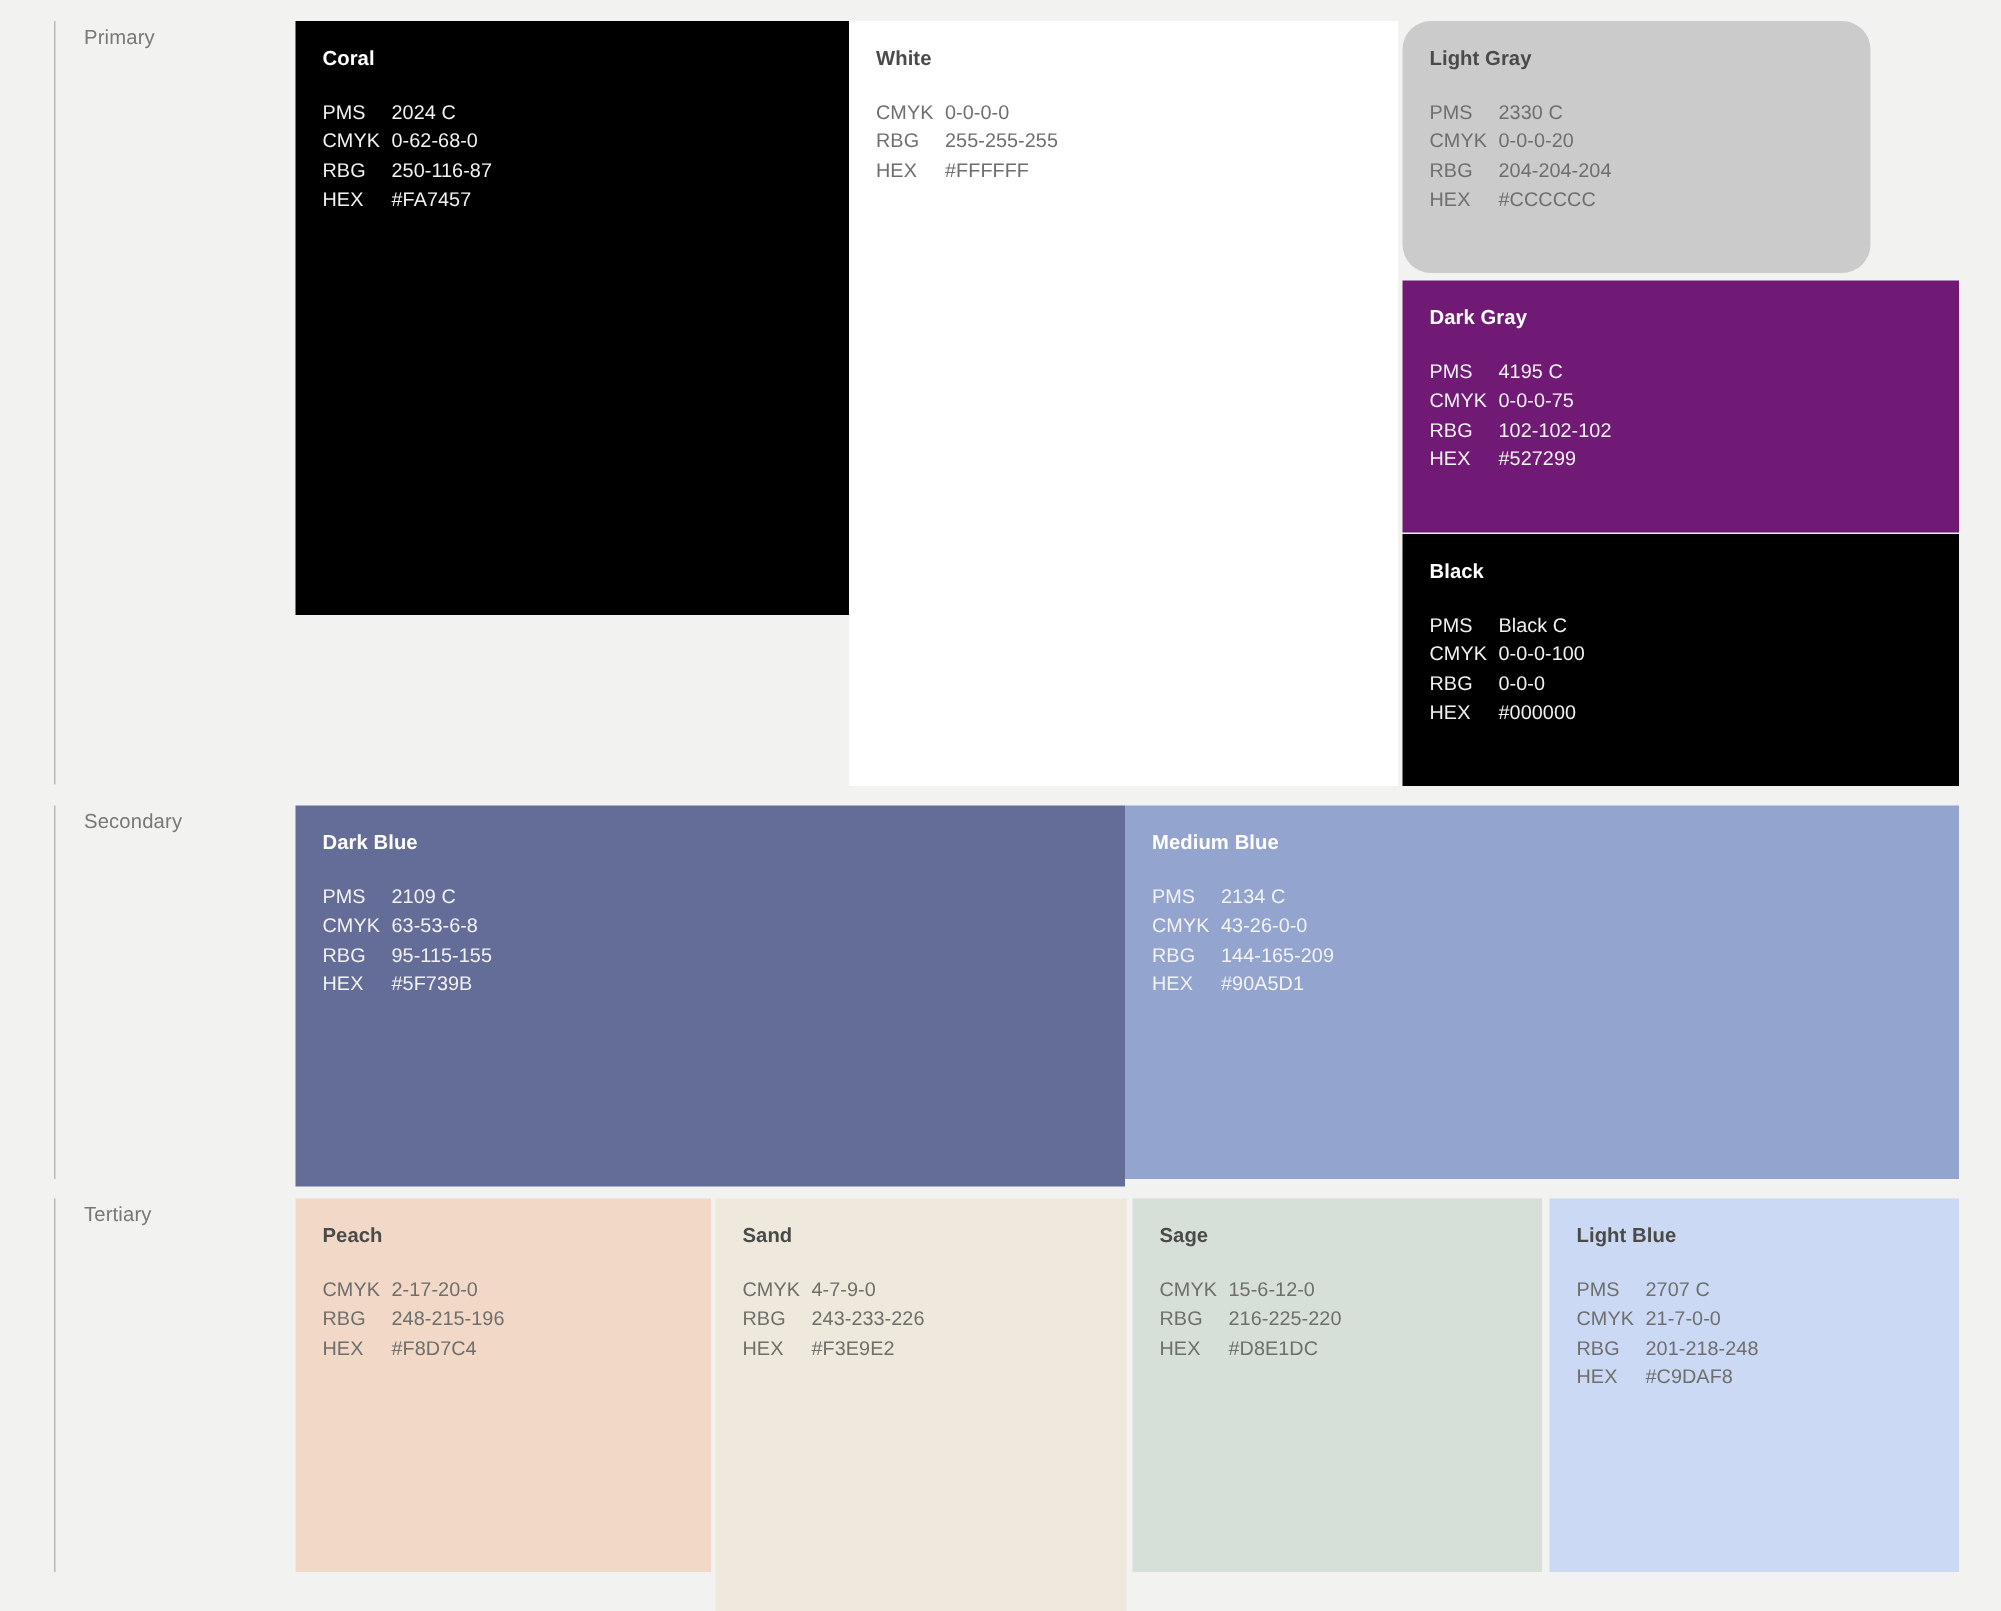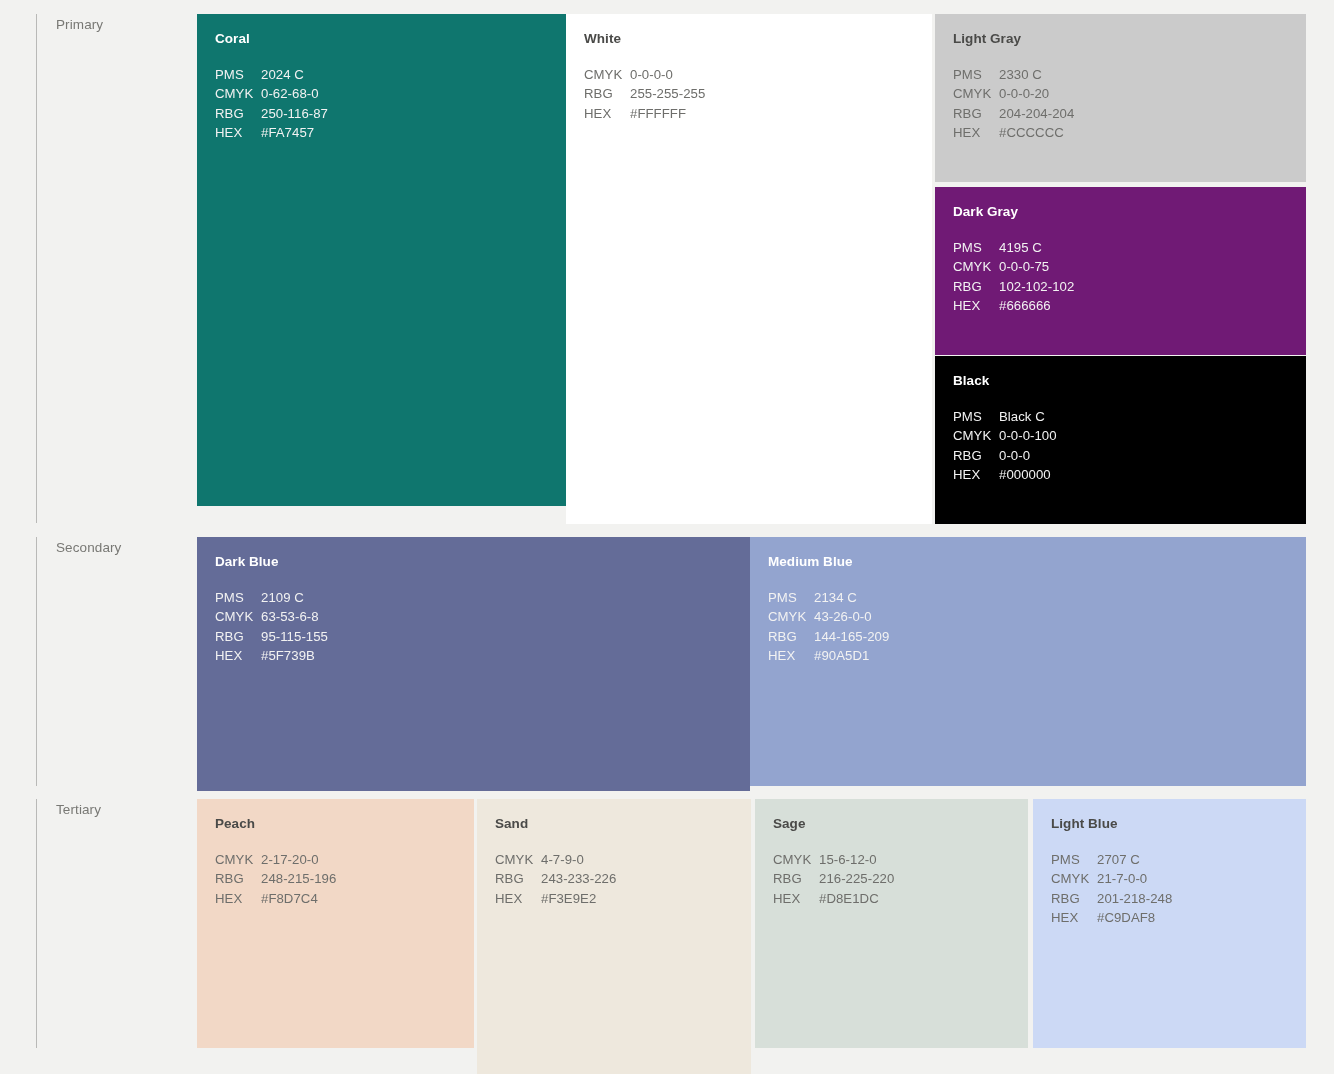--- a/index.html
+++ b/index.html
@@ -73,21 +73,21 @@
   .t-light .swatch-name { color: #ffffff; }
   .t-light .spec-row    { color: #f2f2f2; }
 </style>
 </head>
 <body>
 
 <div class="page">
   <div id="sections-root">
       <div class="section-rule" style="top: 14px; height: 509px;"></div>
       <div class="section-label" style="top: 17px;">Primary</div>
-      <div class="swatch t-light" style="left: 197px; top: 14px; width: 369px; height: 492px; background: #0f766e;">
+      <div class="swatch t-light" style="left: 197px; top: 14px; width: 369px; height: 396px; background: #000000;">
         <div class="swatch-name">Coral</div>
         <div class="specs">
           <div class="spec-row">
             <span class="spec-key">PMS</span>
             <span class="spec-val">2024 C</span>
           </div>
           <div class="spec-row">
             <span class="spec-key">CMYK</span>
             <span class="spec-val">0-62-68-0</span>
           </div>
@@ -111,21 +111,21 @@
           <div class="spec-row">
             <span class="spec-key">RBG</span>
             <span class="spec-val">255-255-255</span>
           </div>
           <div class="spec-row">
             <span class="spec-key">HEX</span>
             <span class="spec-val">#FFFFFF</span>
           </div>
         </div>
       </div>
-      <div class="swatch t-dark" style="left: 935px; top: 14px; width: 371px; height: 168px; background: rgb(203, 203, 203);">
+      <div class="swatch t-dark" style="left: 935px; top: 14px; width: 312px; height: 168px; background: rgb(203, 203, 203); border-radius: 19px;">
         <div class="swatch-name">Light Gray</div>
         <div class="specs">
           <div class="spec-row">
             <span class="spec-key">PMS</span>
             <span class="spec-val">2330 C</span>
           </div>
           <div class="spec-row">
             <span class="spec-key">CMYK</span>
             <span class="spec-val">0-0-0-20</span>
           </div>
@@ -149,21 +149,21 @@
           <div class="spec-row">
             <span class="spec-key">CMYK</span>
             <span class="spec-val">0-0-0-75</span>
           </div>
           <div class="spec-row">
             <span class="spec-key">RBG</span>
             <span class="spec-val">102-102-102</span>
           </div>
           <div class="spec-row">
             <span class="spec-key">HEX</span>
-            <span class="spec-val">#666666</span>
+            <span class="spec-val">#527299</span>
           </div>
         </div>
       </div>
       <div class="swatch t-light" style="left: 935px; top: 356px; width: 371px; height: 168px; background: rgb(0, 0, 0);">
         <div class="swatch-name">Black</div>
         <div class="specs">
           <div class="spec-row">
             <span class="spec-key">PMS</span>
             <span class="spec-val">Black C</span>
           </div>

